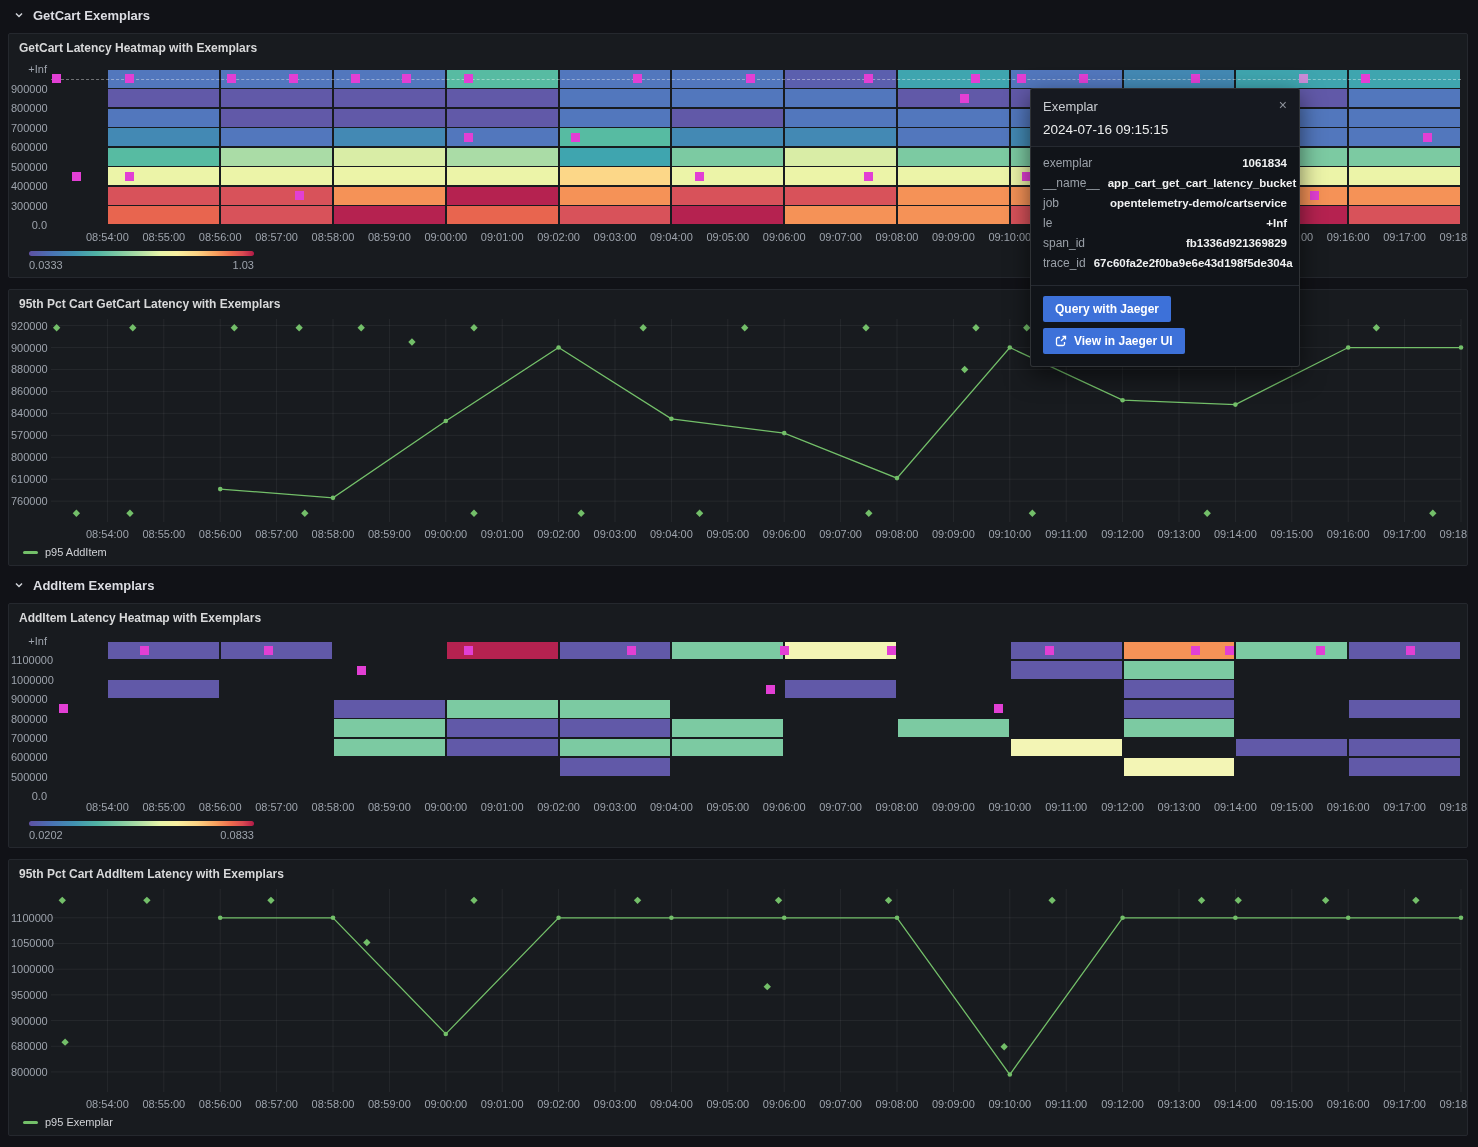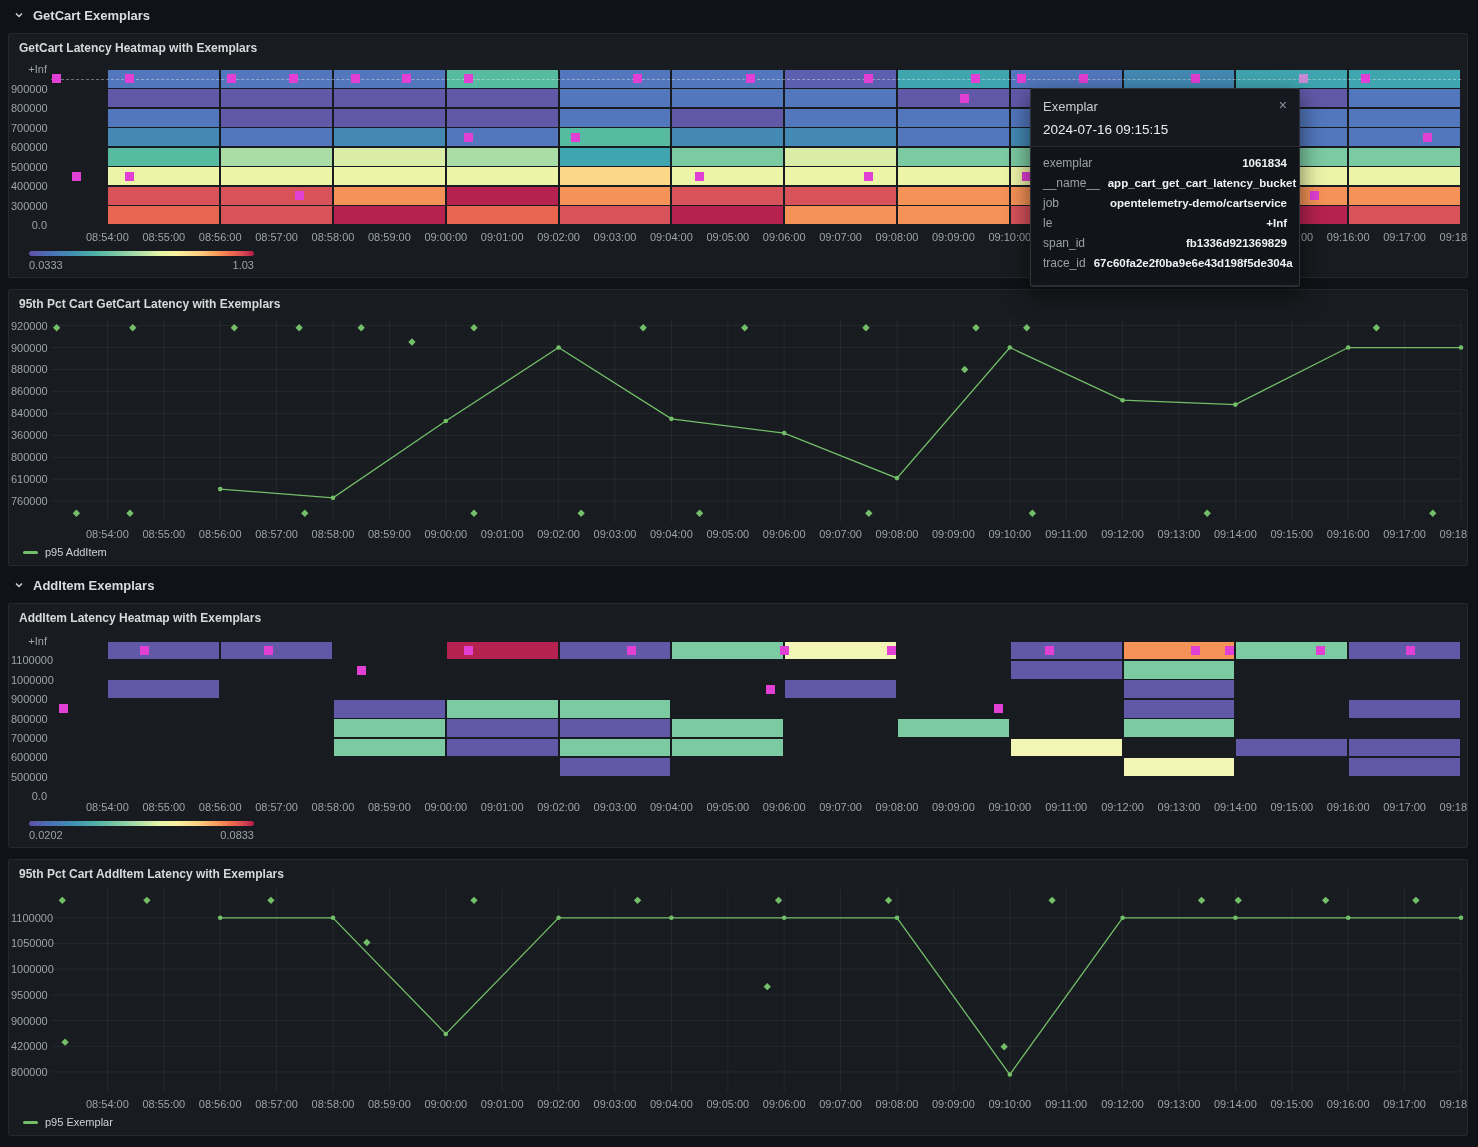--- a/index.html
+++ b/index.html
@@ -228,21 +228,21 @@
 
   <div class="panel" style="top:289px;height:277px;">
     <div class="panel-title">95th Pct Cart GetCart Latency with Exemplars</div>
     <div class="series-legend">
       <span class="series-dash" style="background:#73bf69;"></span>
       <span>p95 AddItem</span>
     </div>
   <div class="tick ylab" style="left: 2px; top: 205.151px;">760000</div>
       <div class="tick ylab" style="left: 2px; top: 183.205px;">610000</div>
       <div class="tick ylab" style="left: 2px; top: 161.259px;">800000</div>
-      <div class="tick ylab" style="left: 2px; top: 139.314px;">360000</div>
+      <div class="tick ylab" style="left: 2px; top: 139.314px;">570000</div>
       <div class="tick ylab" style="left: 2px; top: 117.368px;">840000</div>
       <div class="tick ylab" style="left: 2px; top: 95.4216px;">860000</div>
       <div class="tick ylab" style="left: 2px; top: 73.4757px;">880000</div>
       <div class="tick ylab" style="left: 2px; top: 51.5297px;">900000</div>
       <div class="tick ylab" style="left: 2px; top: 29.5838px;">920000</div>
       <svg class="lineplot" width="1410" height="211">
         <line x1="56.4" x2="56.4" y1="0" y2="203" stroke="rgba(255,255,255,0.06)"></line>
         <line x1="112.8" x2="112.8" y1="0" y2="203" stroke="rgba(255,255,255,0.06)"></line>
         <line x1="169.2" x2="169.2" y1="0" y2="203" stroke="rgba(255,255,255,0.06)"></line>
         <line x1="225.6" x2="225.6" y1="0" y2="203" stroke="rgba(255,255,255,0.06)"></line>
@@ -444,21 +444,21 @@
       <div class="tick xlab" style="left: 1420px; top: 197px;">09:18:00</div>
     </div>
 
   <div class="panel" style="top:859px;height:277px;">
     <div class="panel-title">95th Pct Cart AddItem Latency with Exemplars</div>
     <div class="series-legend">
       <span class="series-dash" style="background:#73bf69;"></span>
       <span>p95 Exemplar</span>
     </div>
   <div class="tick ylab" style="left: 2px; top: 205.957px;">800000</div>
-      <div class="tick ylab" style="left: 2px; top: 180.261px;">420000</div>
+      <div class="tick ylab" style="left: 2px; top: 180.261px;">680000</div>
       <div class="tick ylab" style="left: 2px; top: 154.565px;">900000</div>
       <div class="tick ylab" style="left: 2px; top: 128.868px;">950000</div>
       <div class="tick ylab" style="left: 2px; top: 103.172px;">1000000</div>
       <div class="tick ylab" style="left: 2px; top: 77.4759px;">1050000</div>
       <div class="tick ylab" style="left: 2px; top: 51.7797px;">1100000</div>
       <svg class="lineplot" width="1410" height="211">
         <line x1="56.4" x2="56.4" y1="0" y2="203" stroke="rgba(255,255,255,0.06)"></line>
         <line x1="112.8" x2="112.8" y1="0" y2="203" stroke="rgba(255,255,255,0.06)"></line>
         <line x1="169.2" x2="169.2" y1="0" y2="203" stroke="rgba(255,255,255,0.06)"></line>
         <line x1="225.6" x2="225.6" y1="0" y2="203" stroke="rgba(255,255,255,0.06)"></line>
@@ -574,15 +574,30 @@
         </div>
         <div class="tt-row">
           <div class="tt-label">span_id</div>
           <div class="tt-value">fb1336d921369829</div>
         </div>
         <div class="tt-row">
           <div class="tt-label">trace_id</div>
           <div class="tt-value">67c60fa2e2f0ba9e6e43d198f5de304a</div>
         </div>
       </div>
+    <div class="tt-footer">
+      <button class="tt-btn">
+        <span>Query with Jaeger</span>
+      </button>
+      <button class="tt-btn">
+        <span class="ext-icon">
+          <svg width="12" height="12" viewBox="0 0 12 12" fill="none" stroke="#ffffff" stroke-width="1.3">
+            <path d="M5 2.5H3A1.5 1.5 0 0 0 1.5 4v5A1.5 1.5 0 0 0 3 10.5h5A1.5 1.5 0 0 0 9.5 9V7"></path>
+            <path d="M7.5 1.5h3v3"></path>
+            <path d="M10.5 1.5L6 6"></path>
+          </svg>
+        </span>
+        <span>View in Jaeger UI</span>
+      </button>
+    </div>
   </div>
 
 </div>
 
 </body></html>

